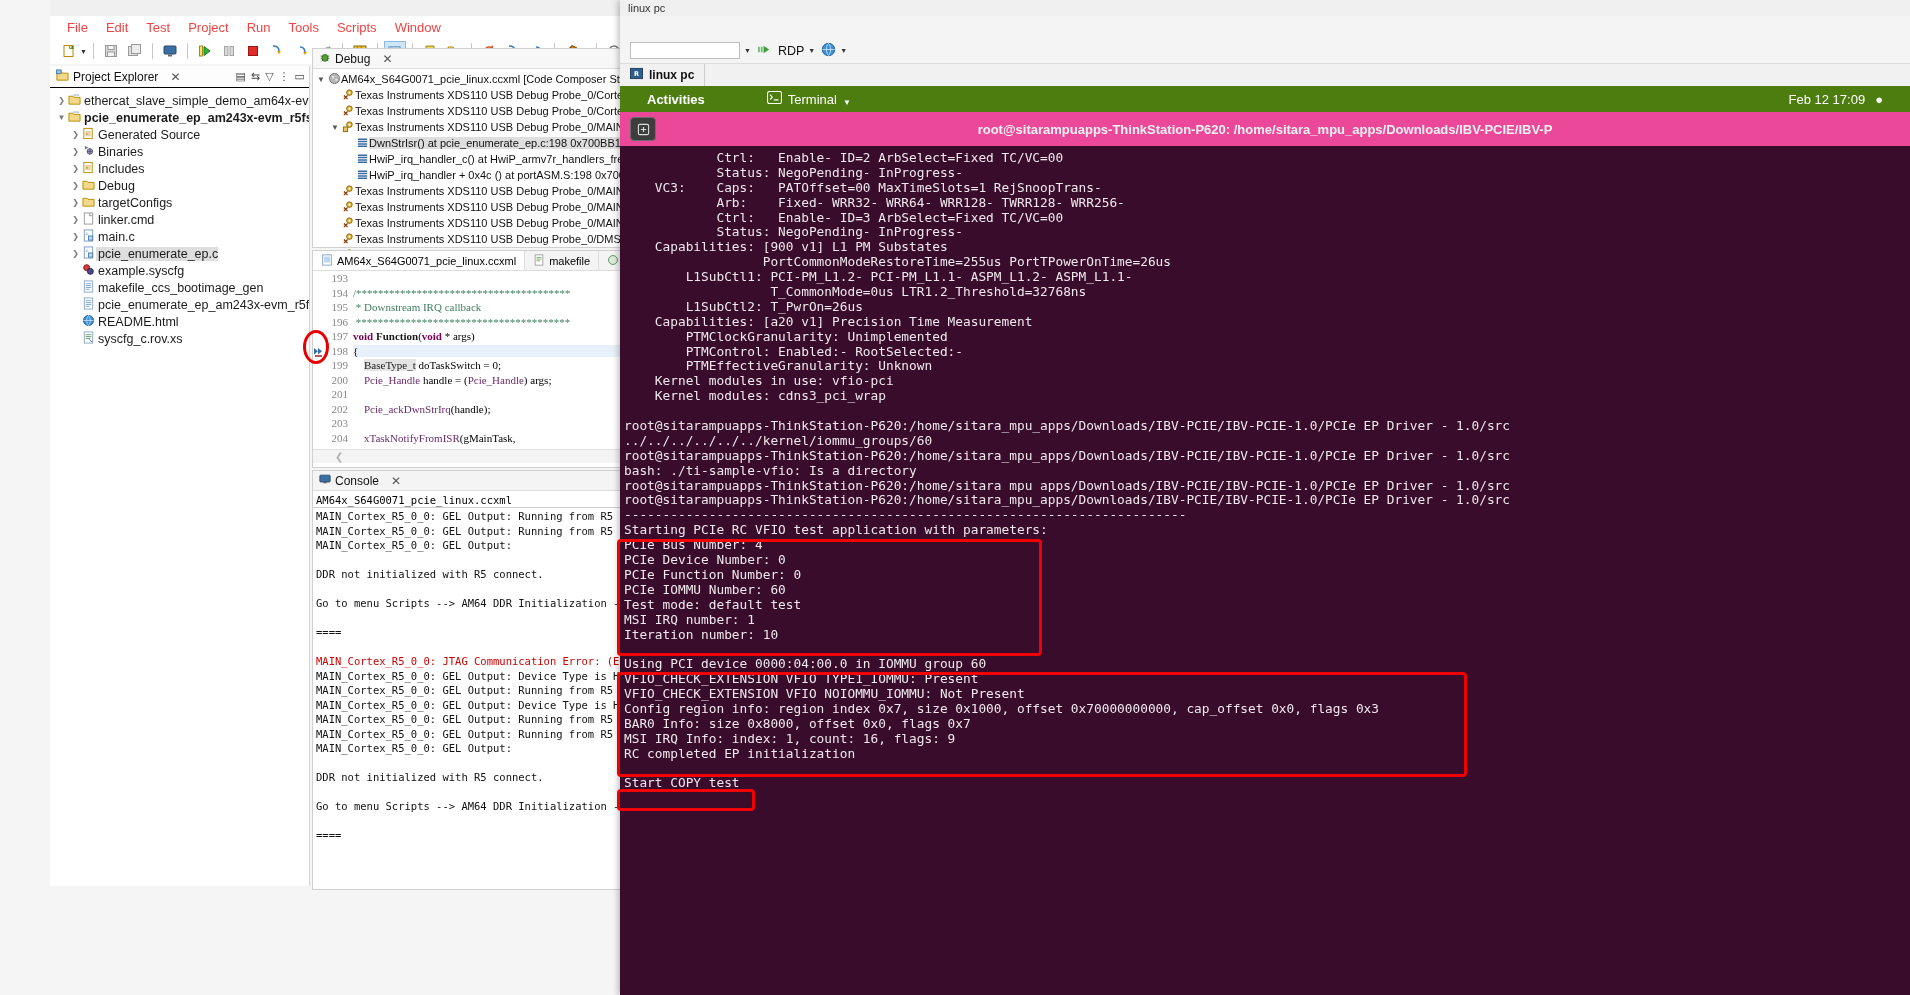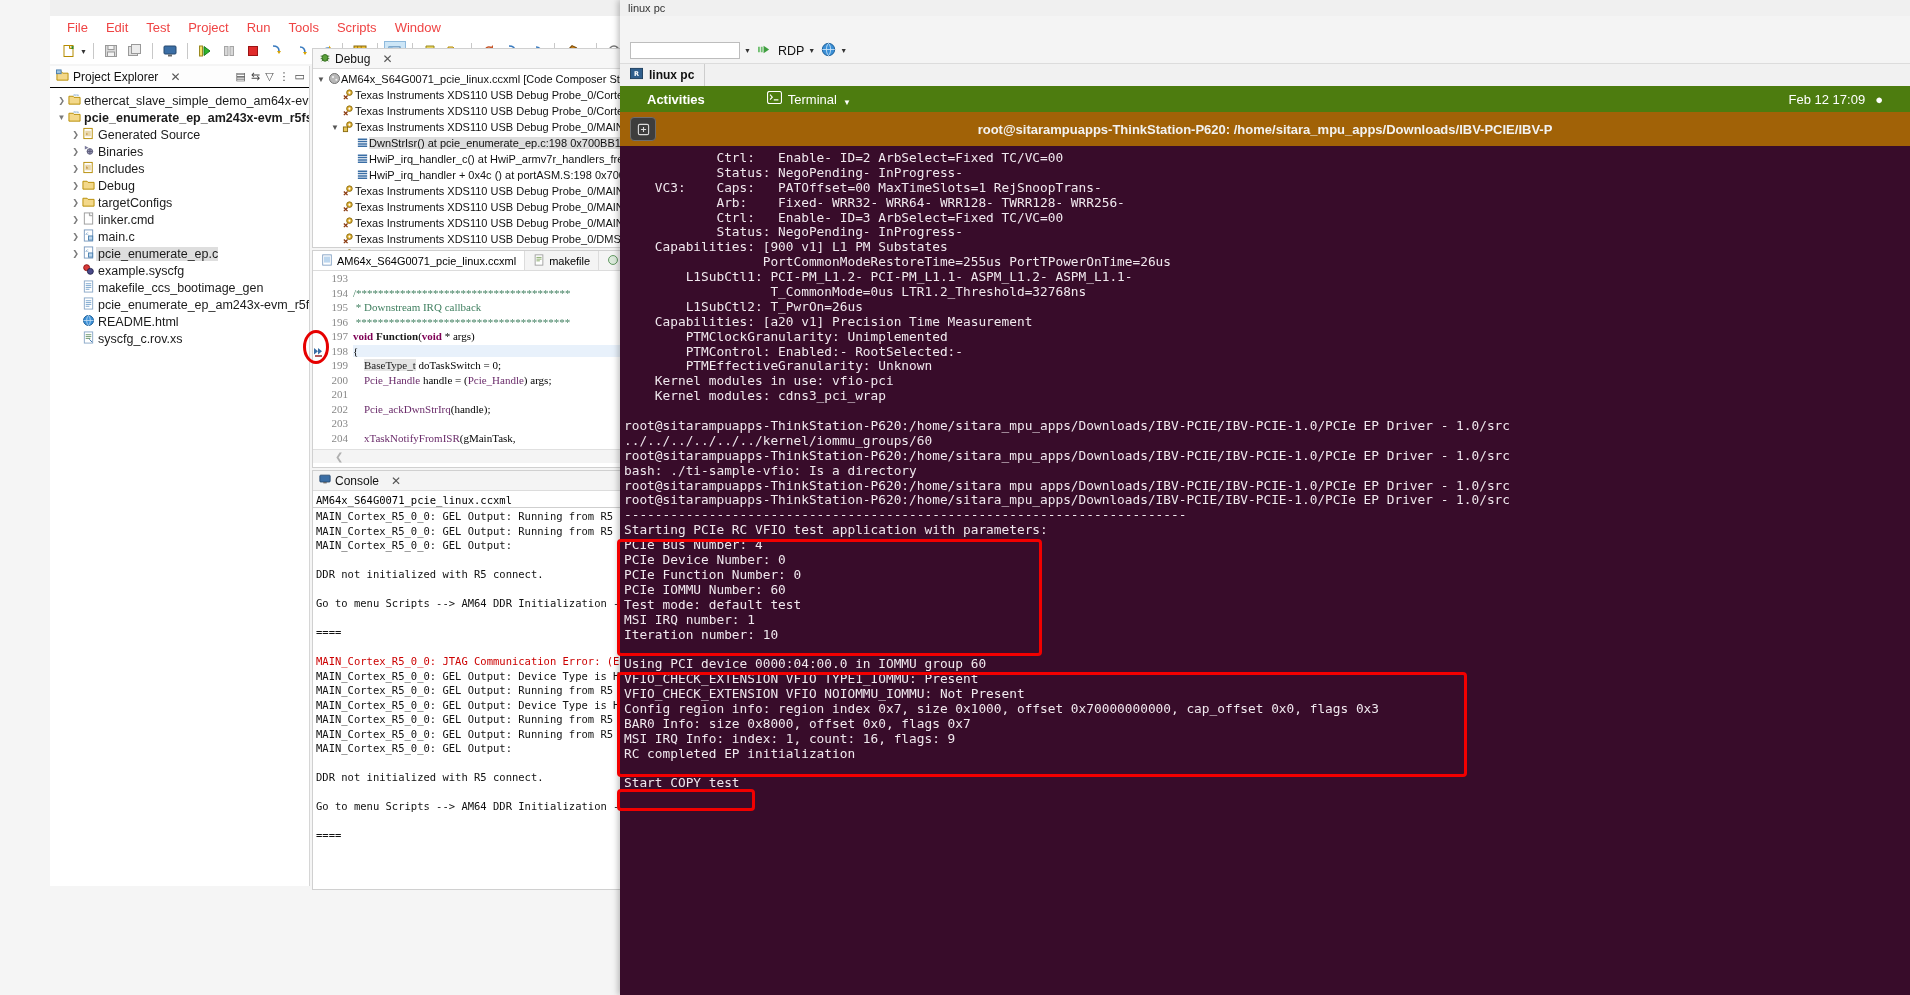--- a/index.html
+++ b/index.html
@@ -78,21 +78,21 @@
   .rdp-title { height:16px; background:#f0f0f0; display:flex; align-items:center; font-size:11px; color:#333; padding-left:8px; }
   .rdp-blank { height:22px; background:#f4f4f4; }
   .rdp-toolbar { height:26px; background:#f4f4f4; display:flex; align-items:center; padding-left:10px; gap:6px; font-size:12.5px; color:#111; border-bottom:1px solid #dcdcdc; }
   .rdp-addr { width:110px; height:17px; background:#ffffff; border:1px solid #bdbdbd; }
   .rdp-tabrow { height:22px; background:#f1f1f1; display:flex; align-items:flex-end; }
   .rdp-tab { display:flex; align-items:center; gap:6px; height:22px; padding:0 10px; background:#f1f1f1; font-size:12px; font-weight:bold; color:#111; border-right:1px solid #cdcdcd; }
   .gnome-top { height:26px; background:#4d7c0f; display:flex; align-items:center; color:#ffffff; font-size:13px; padding:0 27px; }
   .gnome-top .act { font-weight:bold; }
   .gnome-top .term { margin-left:62px; display:flex; align-items:flex-end; gap:6px; }
   .gnome-top .clock { margin-left:auto; display:flex; align-items:center; gap:10px; }
-  .term-header { height:34px; background:#a16207; display:flex; align-items:center; position:relative; }
+  .term-header { height:34px; background:#ec4899; display:flex; align-items:center; position:relative; }
   .term-newtab { width:26px; height:24px; margin-left:10px; border:1px solid #6d6d6d; border-radius:4px; display:flex; align-items:center; justify-content:center; color:#dcdcdc; font-size:13px; background:#3d3d3d;}
   .term-title { position:absolute; left:0; right:0; text-align:center; color:#f2f2f2; font-size:13px; font-weight:bold; }
   .term-body { background:#380c2a; color:#f0e8ee; font-family:"DejaVu Sans Mono", monospace; font-size:12.8px;
                padding:4px 0 0 4px; height:880px; overflow:hidden; position:relative; }
   .tline { height:14.9px; white-space:pre; overflow:hidden; }
 
   
   .redbox { position:absolute; border:3px solid #f20000; border-radius:4px; z-index:20; pointer-events:none; }
 </style>
 </head>

